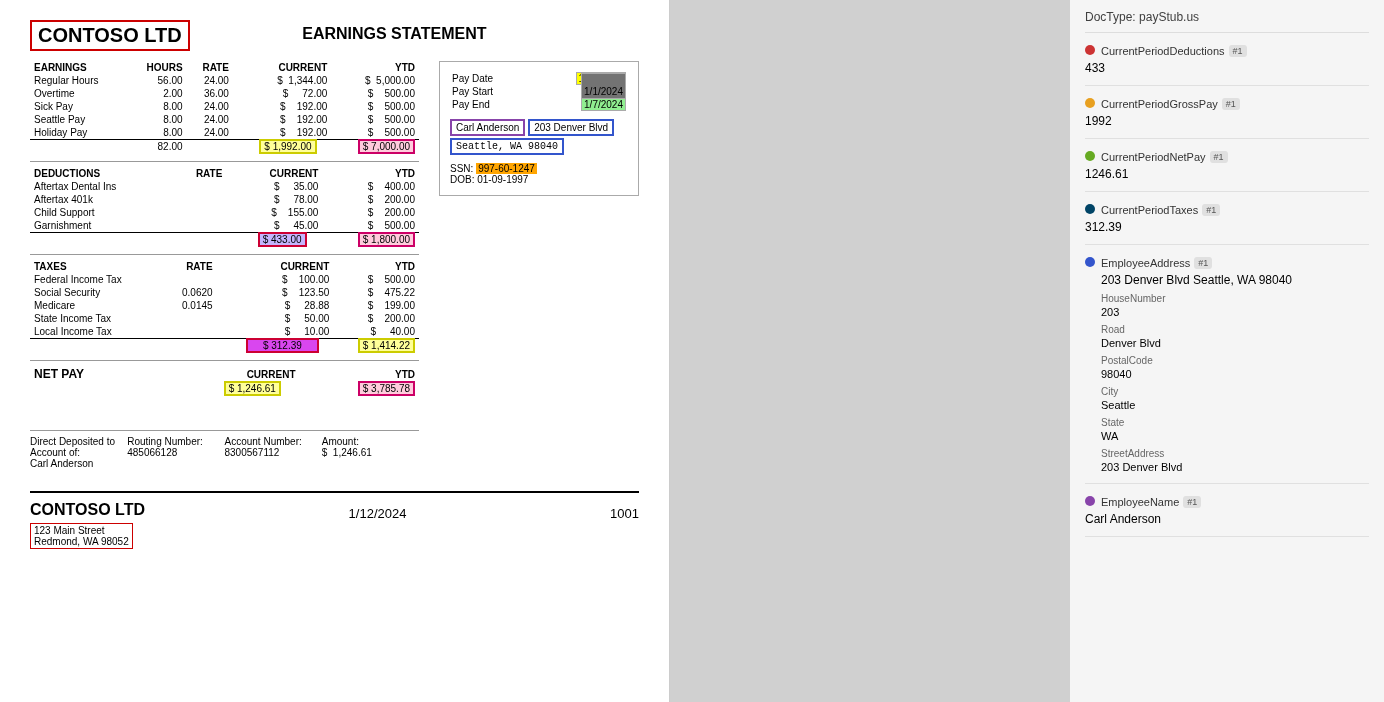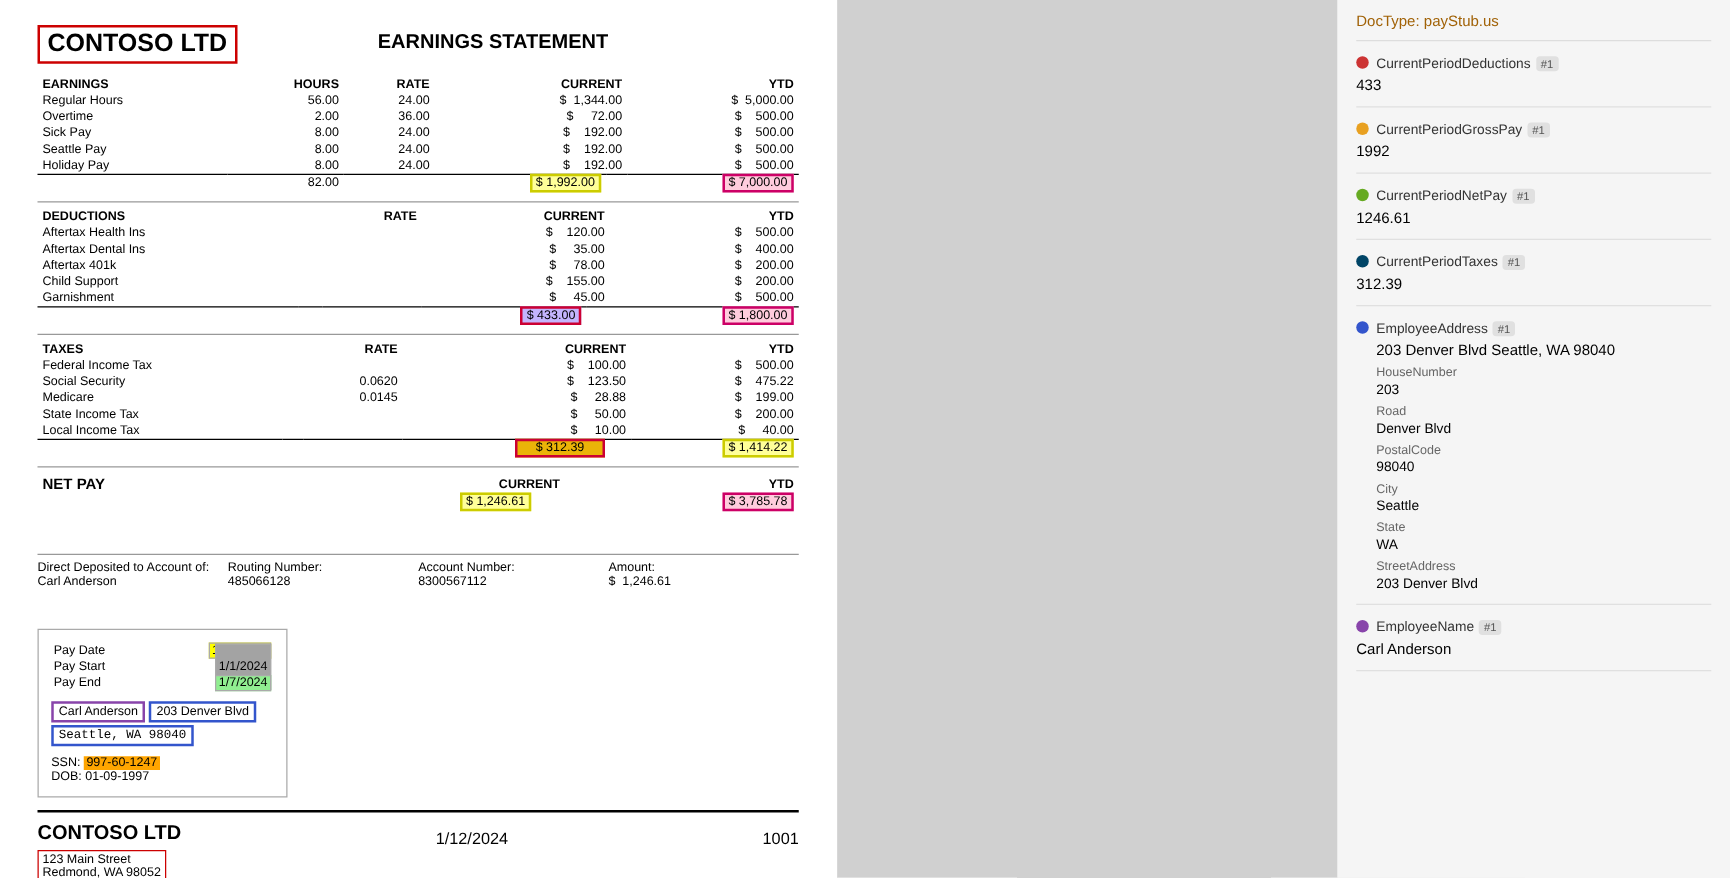--- a/index.html
+++ b/index.html
@@ -92,21 +92,21 @@
       font-size: 10px;
       border: 1px solid #cc0000;
       display: inline-block;
       padding: 1px 3px;
       margin-top: 4px;
     }
 
     
     .doc-type {
       font-size: 12px;
-      color: #a16207;
+      color: #404040;
       margin-bottom: 12px;
       padding-bottom: 8px;
       border-bottom: 1px solid #ddd;
     }
     .prop-item {
       margin-bottom: 12px;
       padding-bottom: 10px;
       border-bottom: 1px solid #e0e0e0;
     }
     .prop-header {
@@ -165,21 +165,21 @@
 <div class="doc-viewer">
 
   <div class="company-header">
     <div>
       <div class="company-name">CONTOSO LTD</div>
     </div>
     <div class="earnings-title">EARNINGS STATEMENT</div>
     <div style="width:40px;"></div>
   </div>
 
-  <div style="display:flex; gap:20px;flex-direction:column;">
+  <div style="display:flex; gap:20px;">
 
     <div style="flex:1;">
 
       <table class="pay-table">
         <thead>
           <tr>
             <th style="text-align:left;">EARNINGS</th>
             <th>HOURS</th>
             <th>RATE</th>
             <th colspan="2">CURRENT</th>
@@ -240,27 +240,20 @@
           <tr>
             <th style="text-align:left;">DEDUCTIONS</th>
             <th></th>
             <th>RATE</th>
             <th colspan="2">CURRENT</th>
             <th>YTD</th>
           </tr>
         </thead>
         <tbody>
           <tr>
-            <td>Aftertax Health Ins</td>
-              <td></td>
-              <td></td>
-              <td colspan="2">$&nbsp;&nbsp;&nbsp;&nbsp;120.00</td>
-              <td>$&nbsp;&nbsp;&nbsp;&nbsp;500.00</td>
-          </tr>
-          <tr>
             <td>Aftertax Dental Ins</td>
               <td></td>
               <td></td>
               <td colspan="2">$&nbsp;&nbsp;&nbsp;&nbsp;&nbsp;35.00</td>
               <td>$&nbsp;&nbsp;&nbsp;&nbsp;400.00</td>
           </tr>
           <tr>
             <td>Aftertax 401k</td>
               <td></td>
               <td></td>
@@ -337,21 +330,21 @@
             <td>Local Income Tax</td>
               <td></td>
               <td></td>
               <td colspan="2">$&nbsp;&nbsp;&nbsp;&nbsp;&nbsp;10.00</td>
               <td>$&nbsp;&nbsp;&nbsp;&nbsp;&nbsp;40.00</td>
           </tr>
           <tr class="total-row">
             <td></td>
               <td></td>
               <td></td>
-            <td><span style="border:2px solid #cc0033; background:#eab308; padding:0 15px;">$&nbsp;312.39</span></td>
+            <td><span style="border:2px solid #cc0033; background:#d946ef; padding:0 15px;">$&nbsp;312.39</span></td>
             <td></td>
             <td><span style="border:2px solid #cccc00; background:#ffff99; padding:0 3px;">$&nbsp;1,414.22</span></td>
           </tr>
         </tbody>
       </table>
 
       <div class="divider"></div>
 
       <table class="pay-table">
         <thead>
@@ -404,21 +397,21 @@
     <div style="width:200px; flex-shrink:0;">
       <div style="border:1px solid #aaa; padding:10px; font-size:10px;">
         <table style="width:100%; border-collapse:collapse;">
           <tbody>
               <tr>
             <td style="padding:1px 2px;">Pay Date</td>
             <td style="text-align:right; padding:1px 2px;"><span style="background:#ffff00; border:1px solid #aaa; padding:0 2px;">1/12/2024</span></td>
           </tr>
           <tr>
             <td style="padding:1px 2px;">Pay Start</td>
-            <td style="text-align:right; padding:1px 2px;"><span style="background:#a3a3a3; border:1px solid #aaa; padding:12px 2px;">1/1/2024</span></td>
+            <td style="text-align:right; padding:1px 2px;"><span style="background:#737373; border:1px solid #aaa; padding:12px 2px;">1/1/2024</span></td>
           </tr>
           <tr>
             <td style="padding:1px 2px;">Pay End</td>
             <td style="text-align:right; padding:1px 2px;"><span style="background:#90ee90; border:1px solid #aaa; padding:0 2px;">1/7/2024</span></td>
           </tr>
         </tbody>
           </table>
         <div style="margin-top:8px;">
           <div style="border:2px solid #8844aa; display:inline-block; padding:1px 4px; margin-bottom:2px;">Carl Anderson</div>
           <div style="border:2px solid #3355cc; display:inline-block; padding:1px 4px; margin-bottom:1px;">203 Denver Blvd</div>

